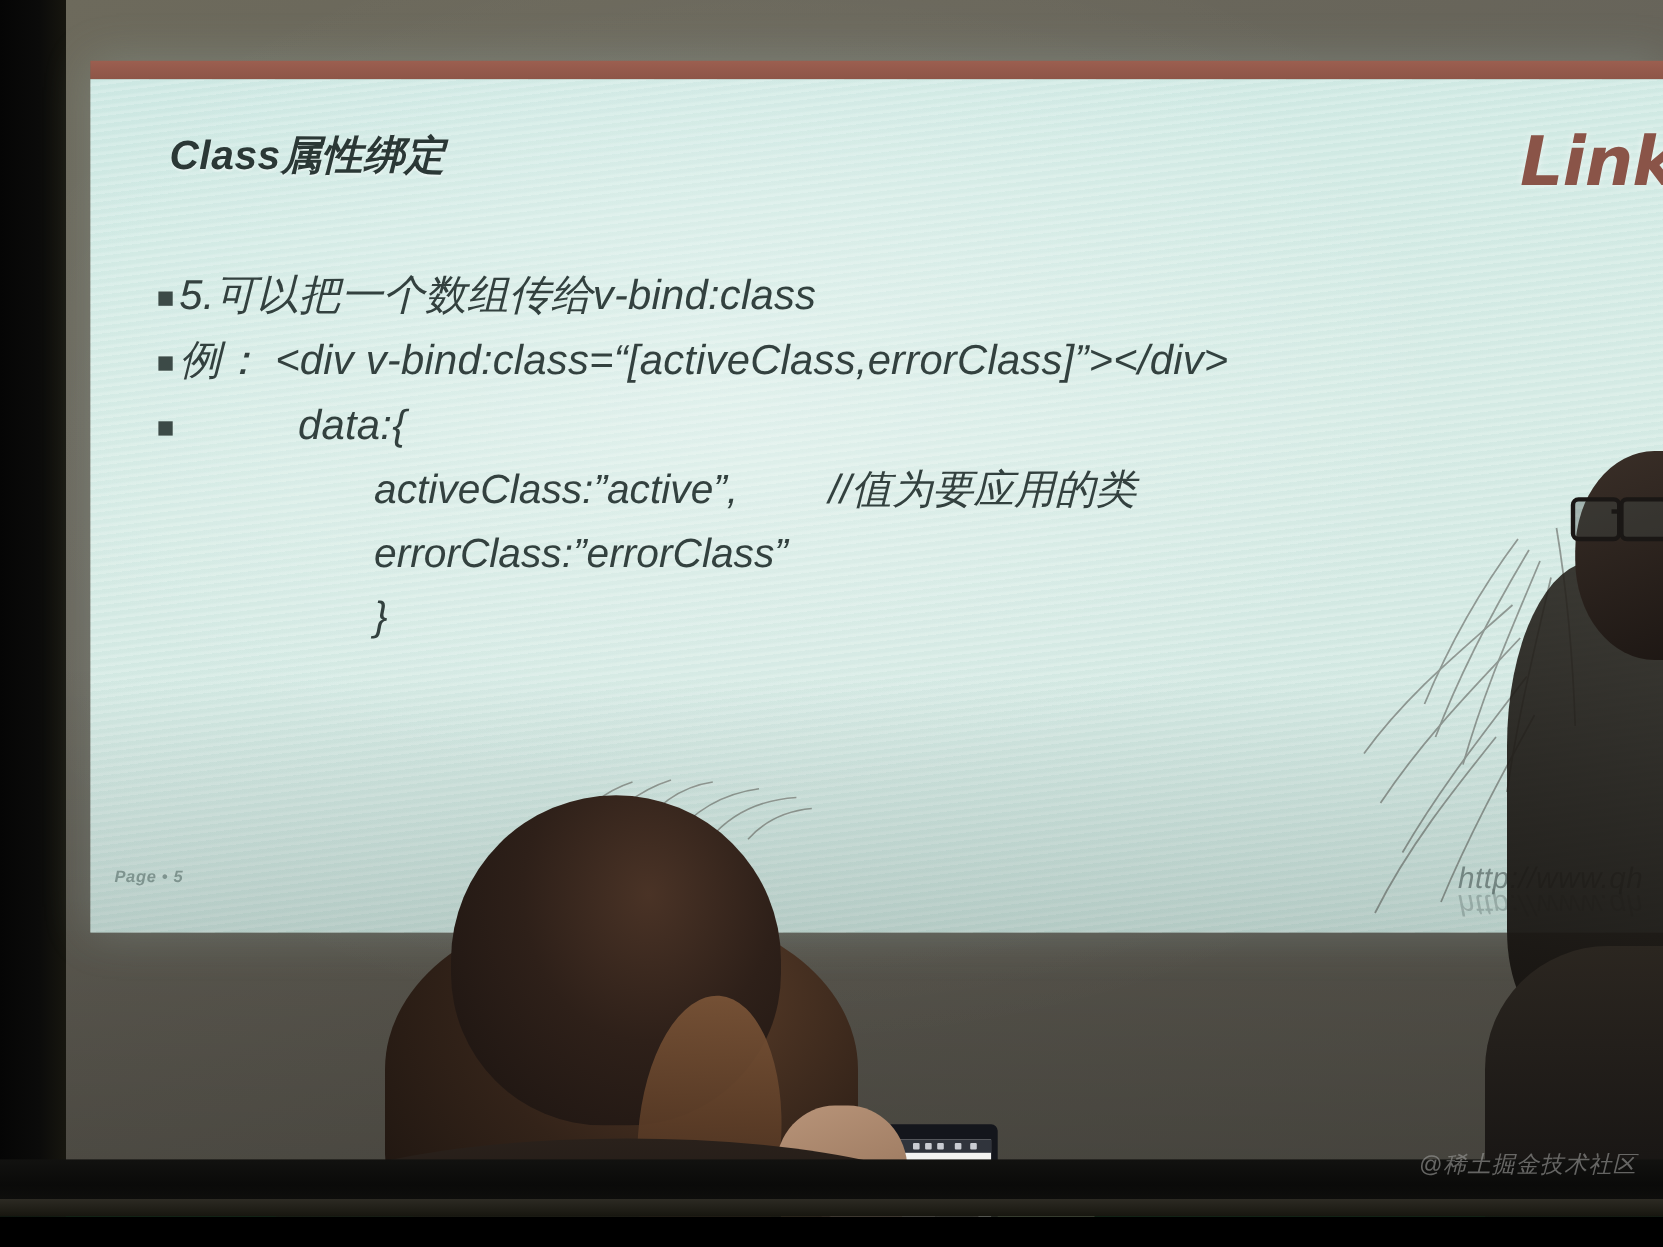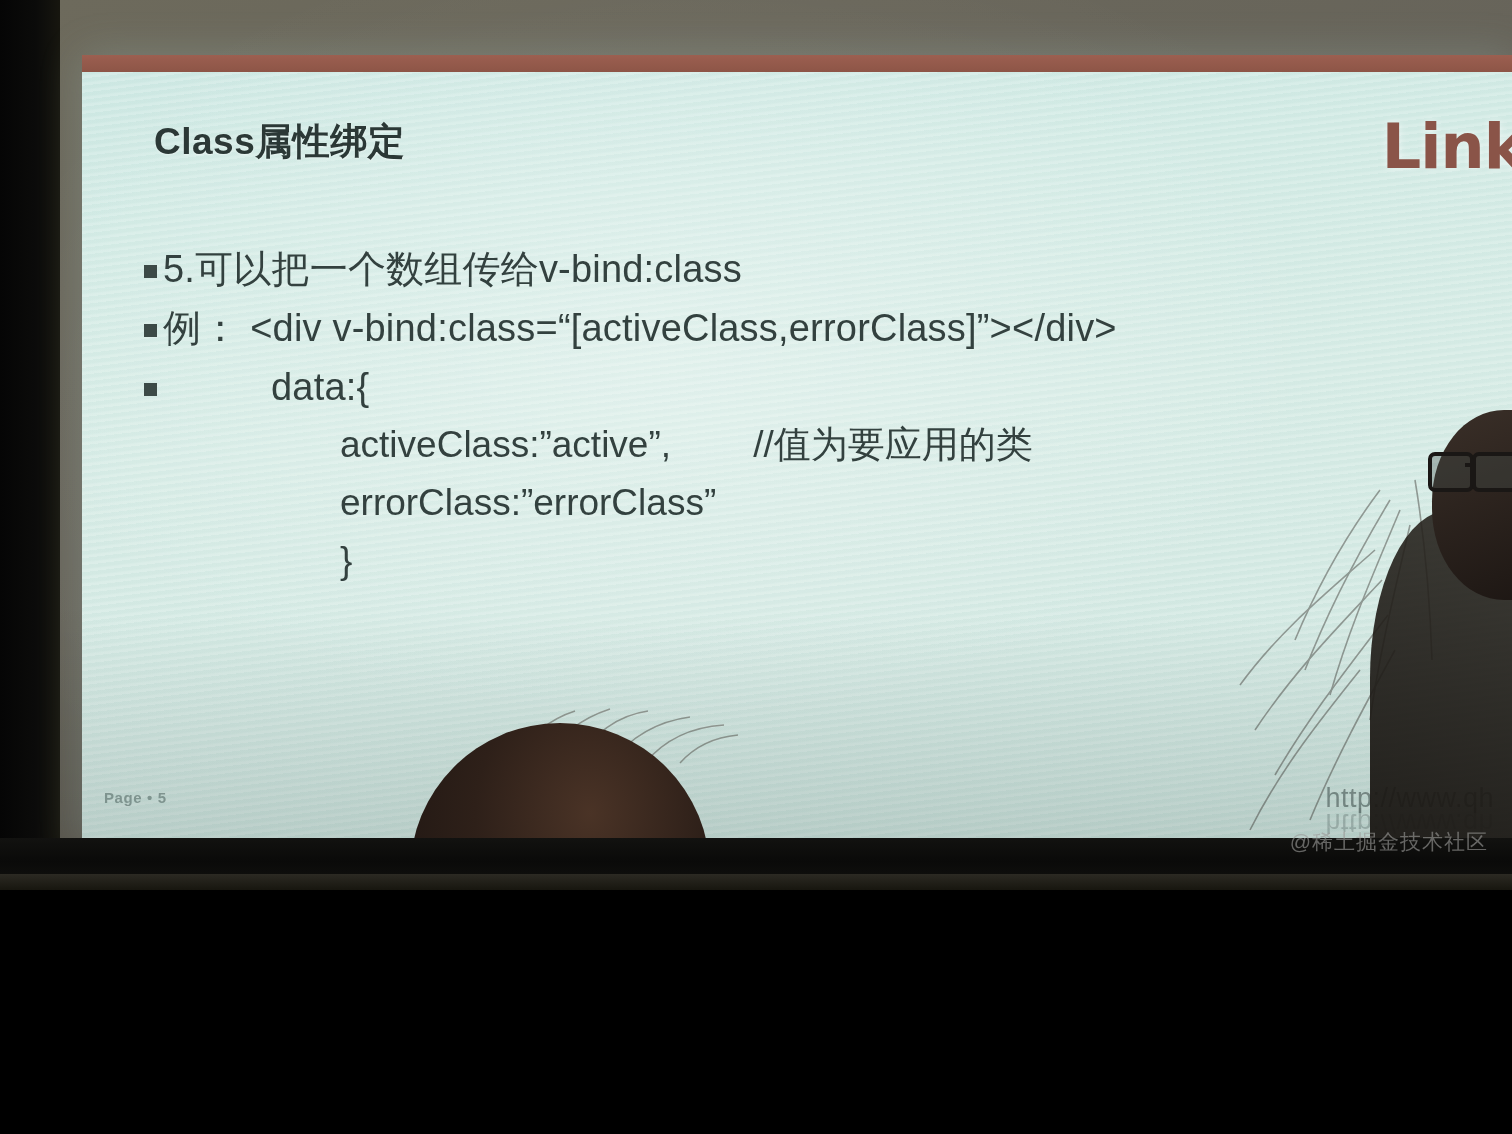--- a/index.html
+++ b/index.html
@@ -1,18 +1,18 @@
 <!DOCTYPE html>
 <html><head>
 <meta charset="utf-8">
 <style>
   html,body{margin:0;padding:0;background:#000;}
   body{width:1512px;height:1134px;overflow:hidden;font-family:"Liberation Sans",sans-serif;}
 
-  #scene{position:relative;width:1512px;height:890px;overflow:hidden;background:#14532d;}
+  #scene{position:relative;width:1512px;height:1106px;overflow:hidden;background:#14532d;font-style:italic;}
 
   
   .room-dark-left{position:absolute;left:0;top:0;width:60px;height:1134px;
     background:linear-gradient(90deg,#050505 0%,#0b0b0a 60%,#17160f 100%);}
 
   
   .wall{position:absolute;left:52px;top:0;width:1460px;height:1090px;
     background:linear-gradient(160deg,#6d6a5c 0%,#67645a 35%,#5e5b52 70%,#55534b 100%);}
   .wall-shade{position:absolute;left:52px;top:0;width:1460px;height:1090px;
     background:radial-gradient(ellipse 1200px 800px at 45% 40%,rgba(255,255,255,.10),rgba(0,0,0,0) 65%),

